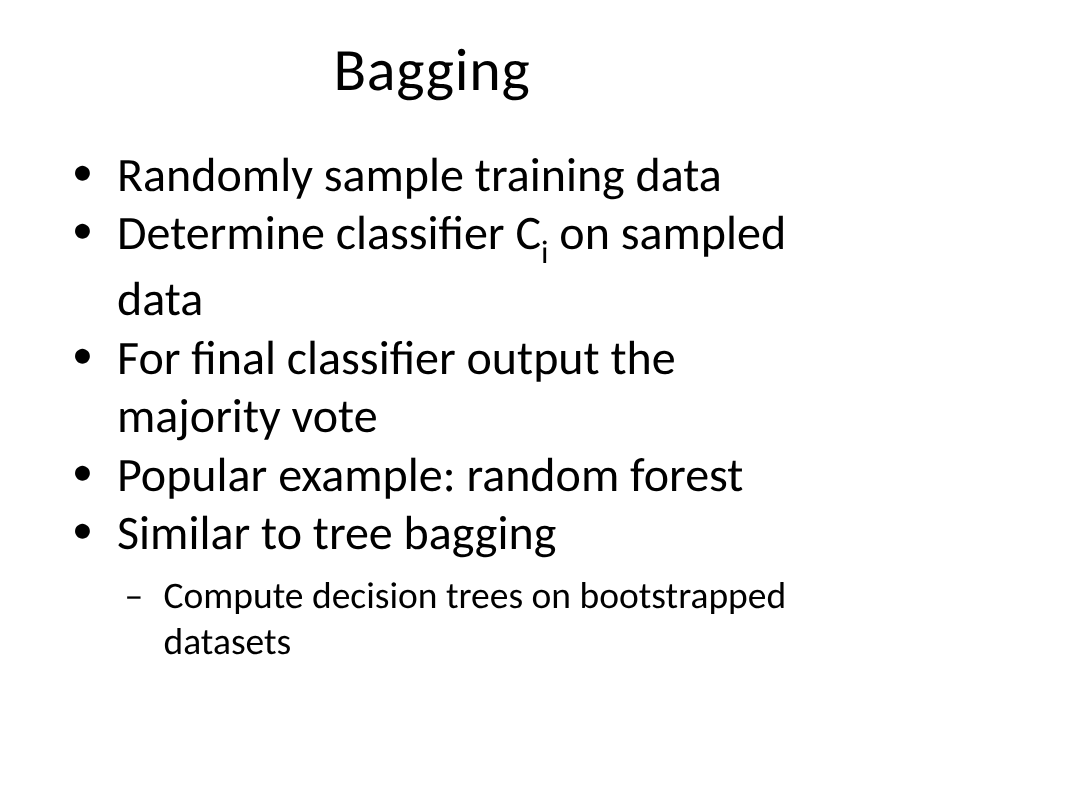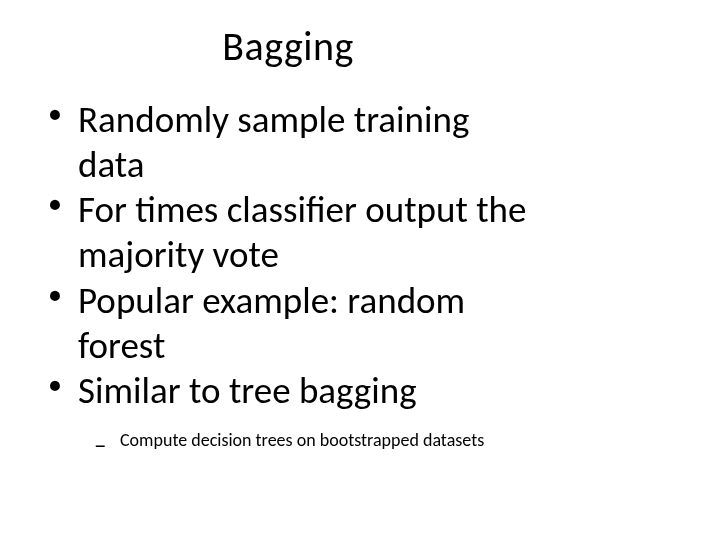--- a/index.html
+++ b/index.html
@@ -27,44 +27,44 @@
     letter-spacing: 0.5px;
   }
   ul.main {
     list-style: none;
     margin: 0;
     padding: 0 0 0 12px;
   }
   ul.main > li {
     position: relative;
     padding-left: 34px;
-    font-size: 37px;
+    font-size: 32px;
     line-height: 1.22;
     margin: 0;
     font-weight: 400;
   }
   ul.main > li::before {
     content: "•";
     position: absolute;
     left: 4px;
     top: 0;
     font-size: 28px;
     line-height: 1.22;
   }
   ul.sub {
     list-style: none;
     margin: 6px 0 0 0;
     padding: 0 0 0 46px;
   }
   ul.sub > li {
     position: relative;
     padding-left: 26px;
-    font-size: 18px;
+    font-size: 25px;
     line-height: 1.25;
-    margin: 16px;
+    margin: 5px;
   }
   ul.sub > li::before {
     content: "–";
     position: absolute;
     left: 0;
     top: 0;
     font-size: 25px;
     line-height: 1.25;
   }
   .sub-i {
@@ -78,21 +78,24 @@
   }
 </style>
 </head>
 <body>
 
 <div class="slide">
   <div class="title">Bagging</div>
 
   <ul class="main">
     <li><span>Randomly sample training data</span></li>
-    <li><span>For times classifier output the majority vote</span></li>
+    <li>
+      <span>Determine classifier C</span><span class="sub-i">i</span><span> on sampled data</span>
+    </li>
+    <li><span>For final classifier output the majority vote</span></li>
     <li><span>Popular example: random forest</span></li>
     <li><span>Similar to tree bagging</span></li>
   </ul>
 
   <ul class="sub">
     <li><span>Compute decision trees on bootstrapped datasets</span></li>
   </ul>
 </div>
 
 </body></html>

